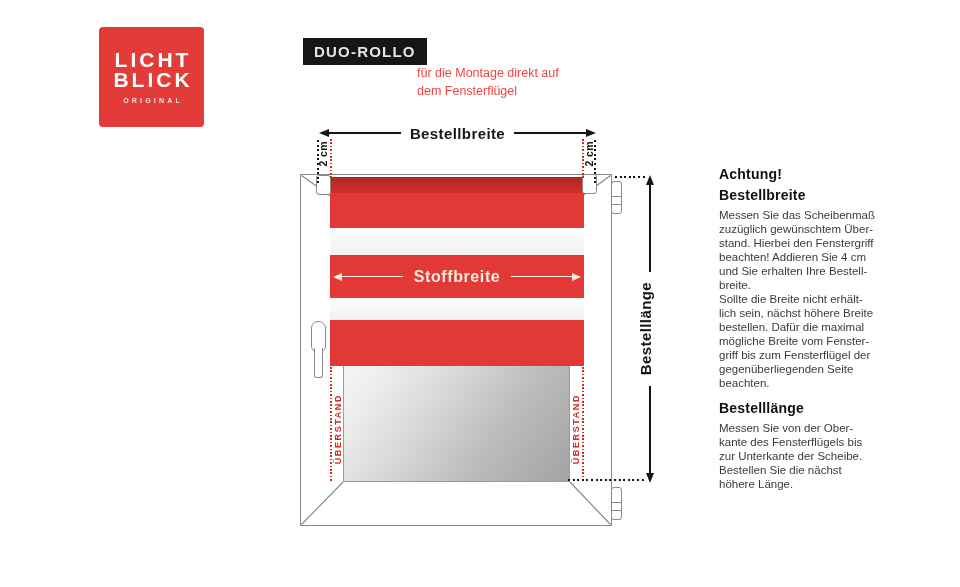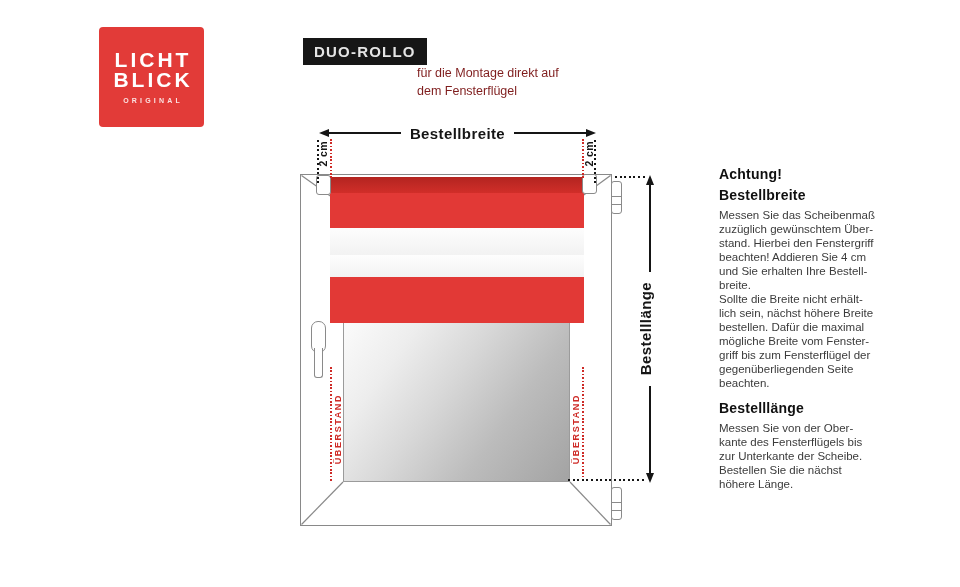--- a/index.html
+++ b/index.html
@@ -10,21 +10,21 @@
   
   .logo{left:99px;top:27px;width:105px;height:100px;background:#e23b38;border-radius:4px;
         display:flex;flex-direction:column;align-items:center;justify-content:center;color:#fff;}
   .logo-line{font-size:21px;font-weight:700;letter-spacing:3px;line-height:20px;text-indent:3px;}
   .logo-tag{font-size:7px;font-weight:700;letter-spacing:3.2px;margin-top:7px;color:rgba(255,255,255,.85);text-indent:3.2px;}
 
   
   .badge{left:303px;top:38px;background:#161616;color:#e5e5e5;font-size:15px;font-weight:700;
          letter-spacing:1.2px;padding:5px 11px;}
   .title{left:417px;top:42px;font-size:15.5px;font-weight:700;letter-spacing:1.2px;color:#1d1d1d;}
-  .subtitle{left:417px;top:65px;font-size:12.5px;line-height:17.5px;color:#7f1d1d;white-space:pre-line;}
+  .subtitle{left:417px;top:65px;font-size:12.5px;line-height:17.5px;color:#ef4444;white-space:pre-line;}
 
   
   .window{left:300px;top:174px;width:312px;height:352px;border:1.5px solid #898989;box-sizing:border-box;background:#fff;}
   .corner-svg{left:300px;top:174px;}
   .glass{left:343px;top:205px;width:227px;height:277px;border:1px solid #9b9b9b;box-sizing:border-box;
          background:linear-gradient(126deg,#ececec 0%,#fbfbfb 20%,#ededed 38%,#d8d8d8 55%,#bcbcbc 75%,#a3a3a3 100%);}
 
   
   .blind{left:330px;top:177px;width:254px;}
   .roller{height:16px;background:linear-gradient(180deg,#b32420 0%,#c32a25 55%,#d12e29 100%);}
@@ -120,20 +120,29 @@
     <line x1="310.5" y1="1.5" x2="270" y2="31" stroke="#898989" stroke-width="1.2"></line>
     <line x1="1.5" y1="350.5" x2="43" y2="308" stroke="#898989" stroke-width="1.2"></line>
     <line x1="310.5" y1="350.5" x2="270" y2="308" stroke="#898989" stroke-width="1.2"></line>
   </svg>
   <div class="abs glass"></div>
 
   <div class="abs blind">
     <div class="roller"></div>
     <div class="band-red b1"></div>
     <div class="sheer s1"></div>
+    <div class="band-red b2">
+      <div class="stoff-arrow">
+        <span class="sh sh-l"></span>
+        <span class="sline"></span>
+        <span class="slabel">Stoffbreite</span>
+        <span class="sline"></span>
+        <span class="sh sh-r"></span>
+      </div>
+    </div>
     <div class="sheer s2"></div>
     <div class="band-red b3"></div>
   </div>
 
   <div class="abs bracket l"></div>
   <div class="abs bracket r"></div>
 
   <div class="abs handle-top"></div>
   <div class="abs handle-stem"></div>
   <div class="abs hinge top"></div>

